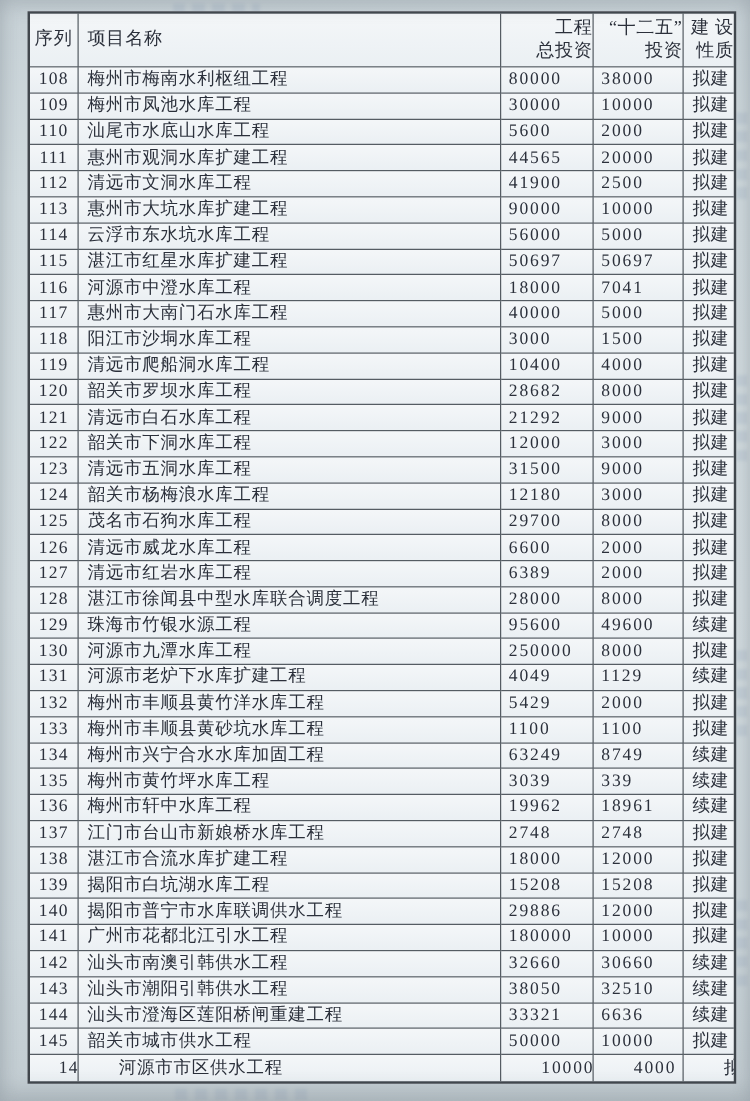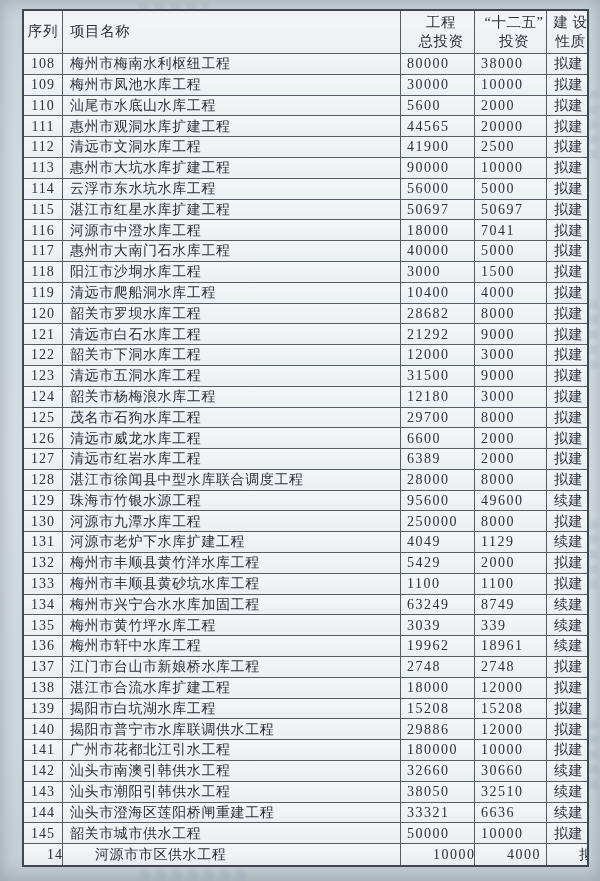--- a/index.html
+++ b/index.html
@@ -45,21 +45,21 @@
     overflow:hidden;white-space:nowrap;
     background:linear-gradient(180deg, rgba(255,255,255,.35), rgba(210,222,230,.12));
   }
   .grid > .cell:nth-child(5n){border-right:none;}
   .grid > .cell:nth-last-child(-n+5){border-bottom:none;padding-left:32px;}
   .c-seq{justify-content:center;letter-spacing:1px;}
   .c-name{padding-left:7px;letter-spacing:.6px;}
   .c-num{padding-left:6px;letter-spacing:1.5px;}
   .c-nature{padding-left:7px;letter-spacing:.5px;text-align:center;}
   .header{font-size:14.5px;}
-  .header.two-line{flex-direction:column;align-items:center;justify-content:center;padding-left:7px;gap:3px;}
+  .header.two-line{flex-direction:column;align-items:flex-end;justify-content:center;padding-left:7px;gap:3px;}
   .header.two-line span{display:block;letter-spacing:.5px;}
   .header.c-seq{justify-content:center;padding-left:0;}
 </style>
 </head>
 <body>
 
 <div class="bleed" style="left:138px;top:3px;width:70px;height:11px;"></div>
 <div class="bleed" style="left:300px;top:63px;width:90px;height:11px;"></div>
 <div class="bleed" style="left:250px;top:105px;width:130px;height:11px;"></div>
 <div class="bleed" style="left:210px;top:148px;width:160px;height:11px;"></div>

